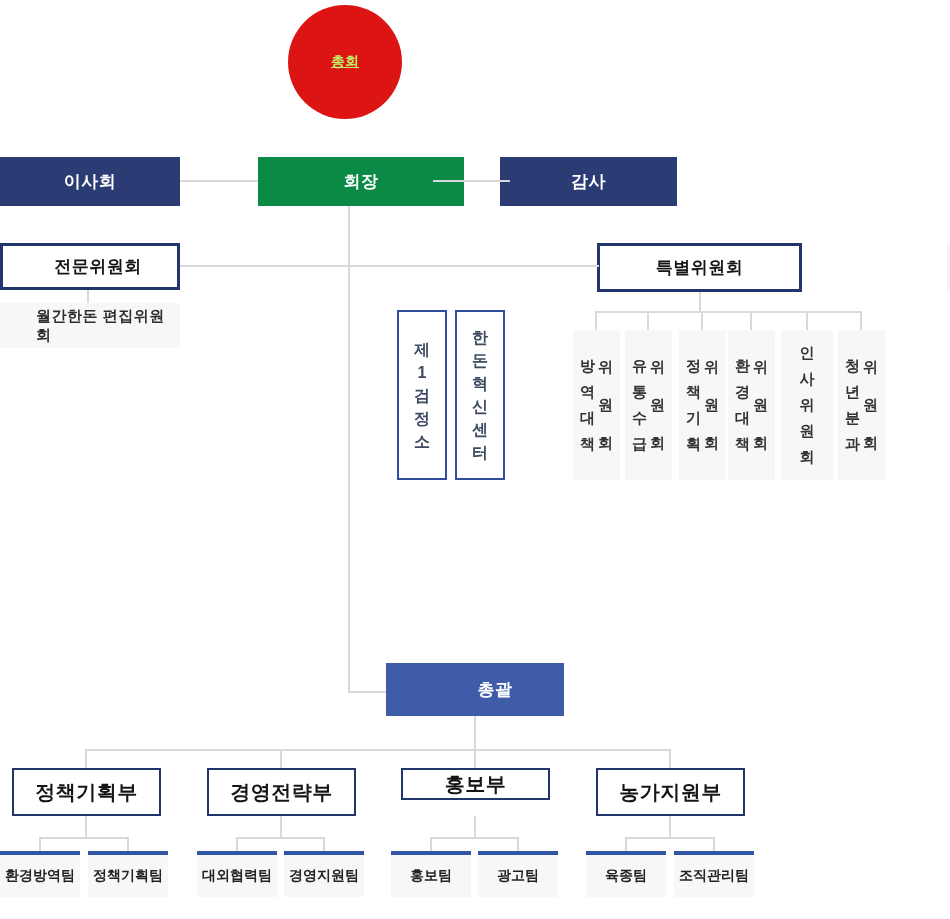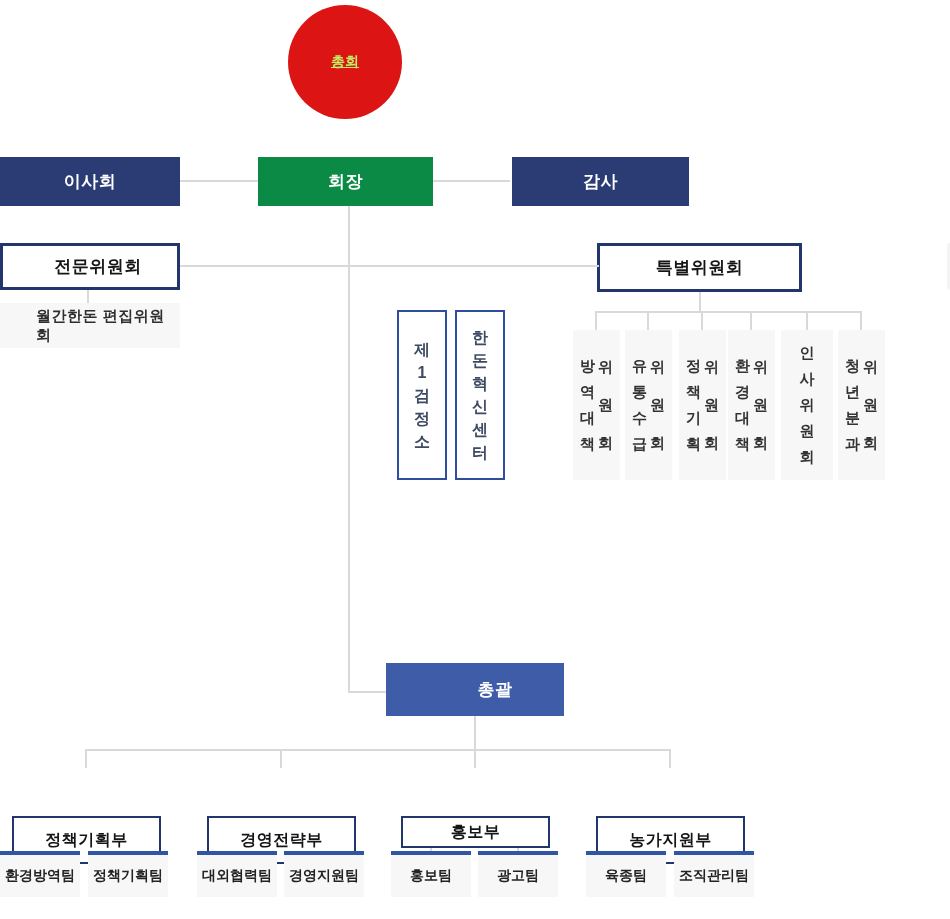--- a/index.html
+++ b/index.html
@@ -11,42 +11,42 @@
   .box {
     position:absolute; display:flex; align-items:center; justify-content:center;
     font-weight:bold; box-sizing:border-box; letter-spacing:0.5px;
   }
   .navy  { background:var(--navy,#2b3b74); color:#fff; font-size:17px; }
   .green { background:var(--green,#0b8a45); color:#fff; font-size:17px; }
   .blue  { background:var(--blue,#3f5ca9); color:#fff; font-size:17px; }
   .outline { background:#fff; border:3px solid var(--border-navy,#22356d); color:#151515; font-size:17px; }
   .gray  { background:var(--light-gray,#f7f7f7); color:#2e2e2e; font-size:15px; }
   .dept  { position:absolute; background:#fff; border:2px solid var(--border-navy,#22356d);
-           color:#151515; font-size:16px; font-weight:bold; display:flex; align-items:center;
-           justify-content:center; box-sizing:border-box; letter-spacing:0.5px;margin-top:48px; }
+           color:#151515; font-size:20px; font-weight:bold; display:flex; align-items:center;
+           justify-content:center; box-sizing:border-box; letter-spacing:0.5px; }
   .team  { position:absolute; background:var(--light-gray,#f7f7f7);
            border-top:4px solid var(--team-bar,#2f55a3); color:#222; font-size:14px; font-weight:bold;
            display:flex; align-items:center; justify-content:center; box-sizing:border-box; }
   .circle { position:absolute; border-radius:50%; background:var(--red,#dc1514); color:#bef264;
             display:flex; align-items:center; justify-content:center; font-weight:bold; font-size:14px;text-decoration:underline; }
   .committee { position:absolute; background:var(--light-gray,#f7f7f7); display:flex;
                align-items:center; justify-content:center; gap:3px; font-weight:bold;
                color:#333; font-size:15px; box-sizing:border-box; }
   .unit { position:absolute; background:#fff; border:2px solid var(--border-blue,#2f4d9e);
           display:flex; align-items:center; justify-content:center; font-weight:bold;
           color:#3e4a63; font-size:16px; box-sizing:border-box; }
   .vcol span { display:block; text-align:center; }
   .lh26 span { line-height:26px; }
   .lh38 span { line-height:38px; }
   .lh23 span { line-height:23px; }
 
   #ga        { left:288px; top:5px;   width:114px; height:114px; }
   #board     { left:0;     top:157px; width:180px; height:49px; }
-  #president { left:258px; top:157px; width:175px; height:49px; }
-  #auditor   { left:512px; top:157px; width:177px; height:49px; }
+  #president { left:258px; top:157px; width:206px; height:49px; }
+  #auditor   { left:500px; top:157px; width:177px; height:49px; }
   #expert    { left:0;     top:243px; width:180px; height:47px;padding-left:16px; }
   #editorial { left:0;     top:303px; width:180px; height:45px;padding-left:36px; }
   #special   { left:597px; top:243px; width:205px; height:49px; }
   #gm        { left:386px; top:663px; width:178px; height:53px;padding-left:40px; }
   #edge-sliver { position:absolute; left:947px; top:243px; width:3px; height:47px;
                  background:#f4f4f4; border-radius:4px 0 0 4px; }
 </style>
 </head>
 <body>
 

